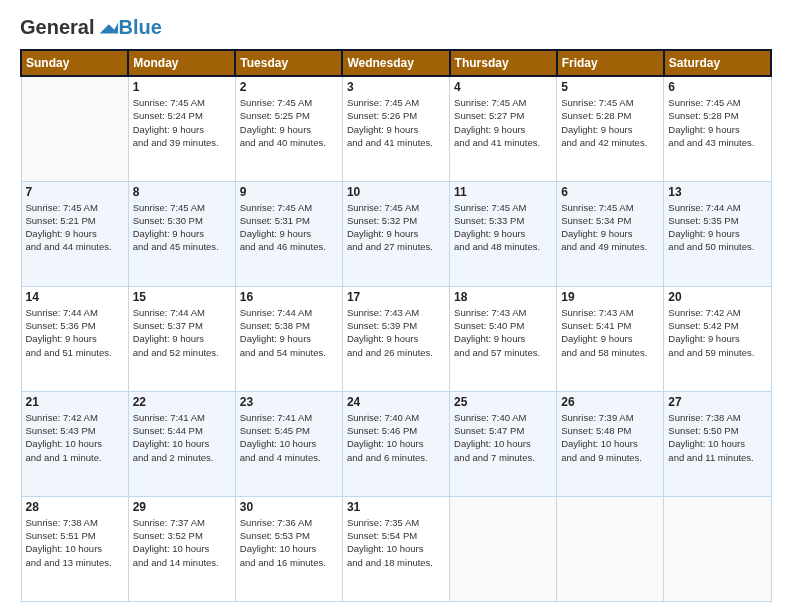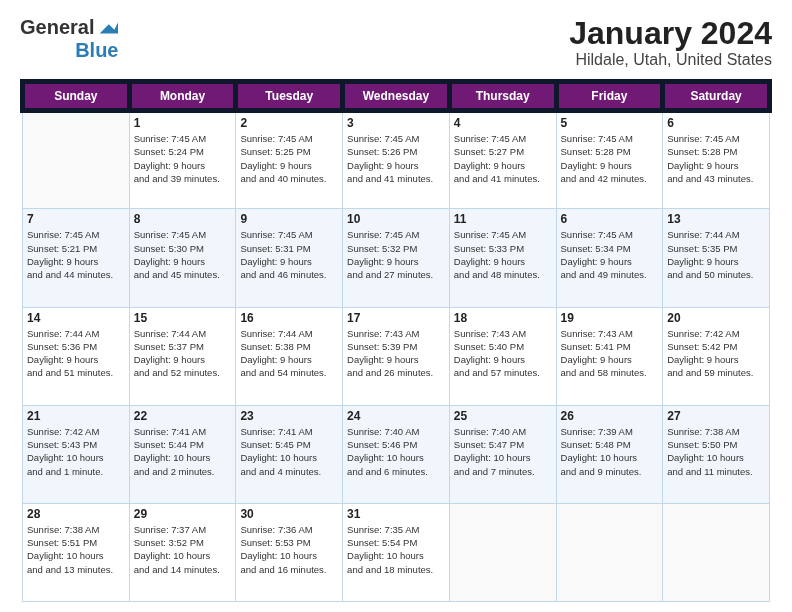--- a/index.html
+++ b/index.html
@@ -18,22 +18,22 @@
       flex-direction: column;
     }
     .header {
       display: flex;
       justify-content: space-between;
       align-items: flex-start;
       margin-bottom: 10px;
     }
     .logo {
       display: flex;
-      flex-direction: column;
-      align-items: flex-end;
+      flex-direction: row;
+      align-items: flex-start;
     }
     .logo-text {
       display: flex;
       align-items: center;
     }
     .logo-general {
       font-size: 20px;
       font-weight: bold;
       color: #333;
     }
@@ -61,27 +61,27 @@
       font-size: 16px;
       color: #444;
     }
     .calendar {
       flex: 1;
       border-collapse: collapse;
       width: 100%;
       table-layout: fixed;
     }
     .calendar th {
-      background: #701a75;
+      background: #a16207;
       color: #fff;
       font-size: 12px;
       font-weight: bold;
       padding: 5px 4px;
-      border: 5px solid #0f172a;
-      text-align: center;
+      border: 2px solid #0f172a;
+      text-align: left;
     }
     .calendar td {
       border: 1px solid #c0d8ec;
       vertical-align: top;
       padding: 3px 4px;
       font-size: 10px;
       color: #333;
       height: 88px;
     }
     .day-num {
@@ -110,24 +110,20 @@
     <div class="logo">
       <div class="logo-text">
         <span class="logo-general">General</span>
         <svg class="logo-icon" viewBox="0 0 24 24">
           <polygon points="4,18 14,8 20,14 24,6 24,18" fill="#2a7db5"></polygon>
         </svg>
       </div>
       <div>
         <span class="logo-blue">Blue</span>
       </div>
-    </div>
-    <div class="title-area">
-      <div class="month-title">January 2024</div>
-      <div class="location-title">Hildale, Utah, United States</div>
     </div>
   </div>
 
   <table class="calendar">
     <thead>
       <tr>
         <th>Sunday</th>
         <th>Monday</th>
         <th>Tuesday</th>
         <th>Wednesday</th>

